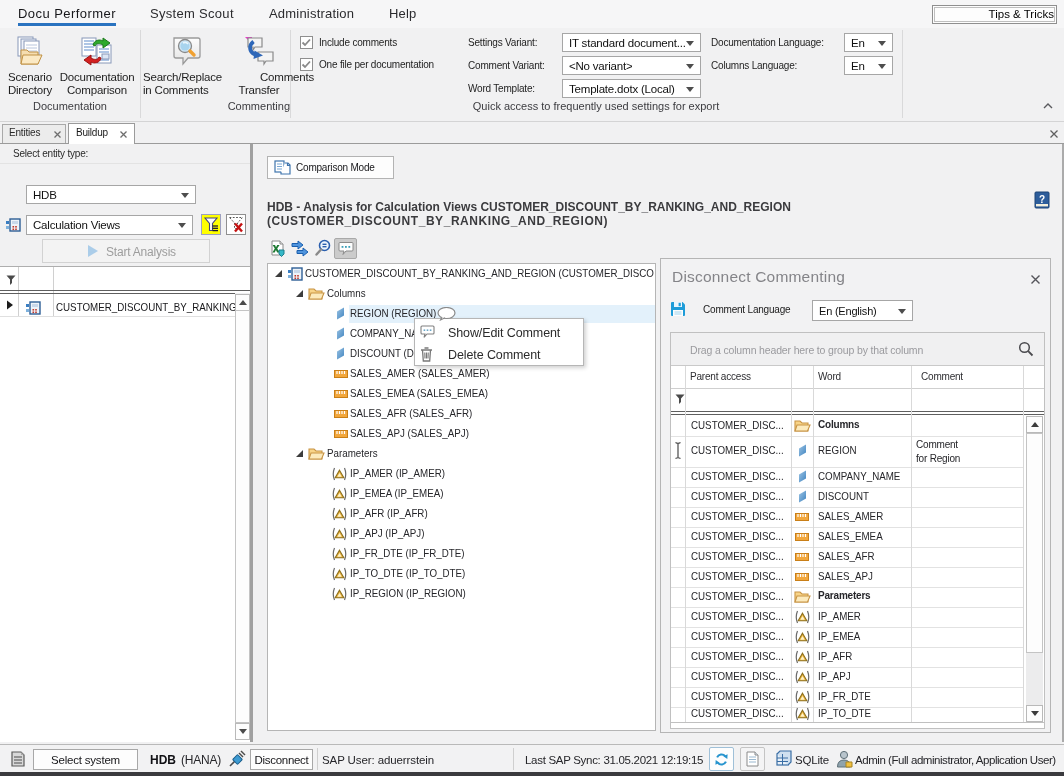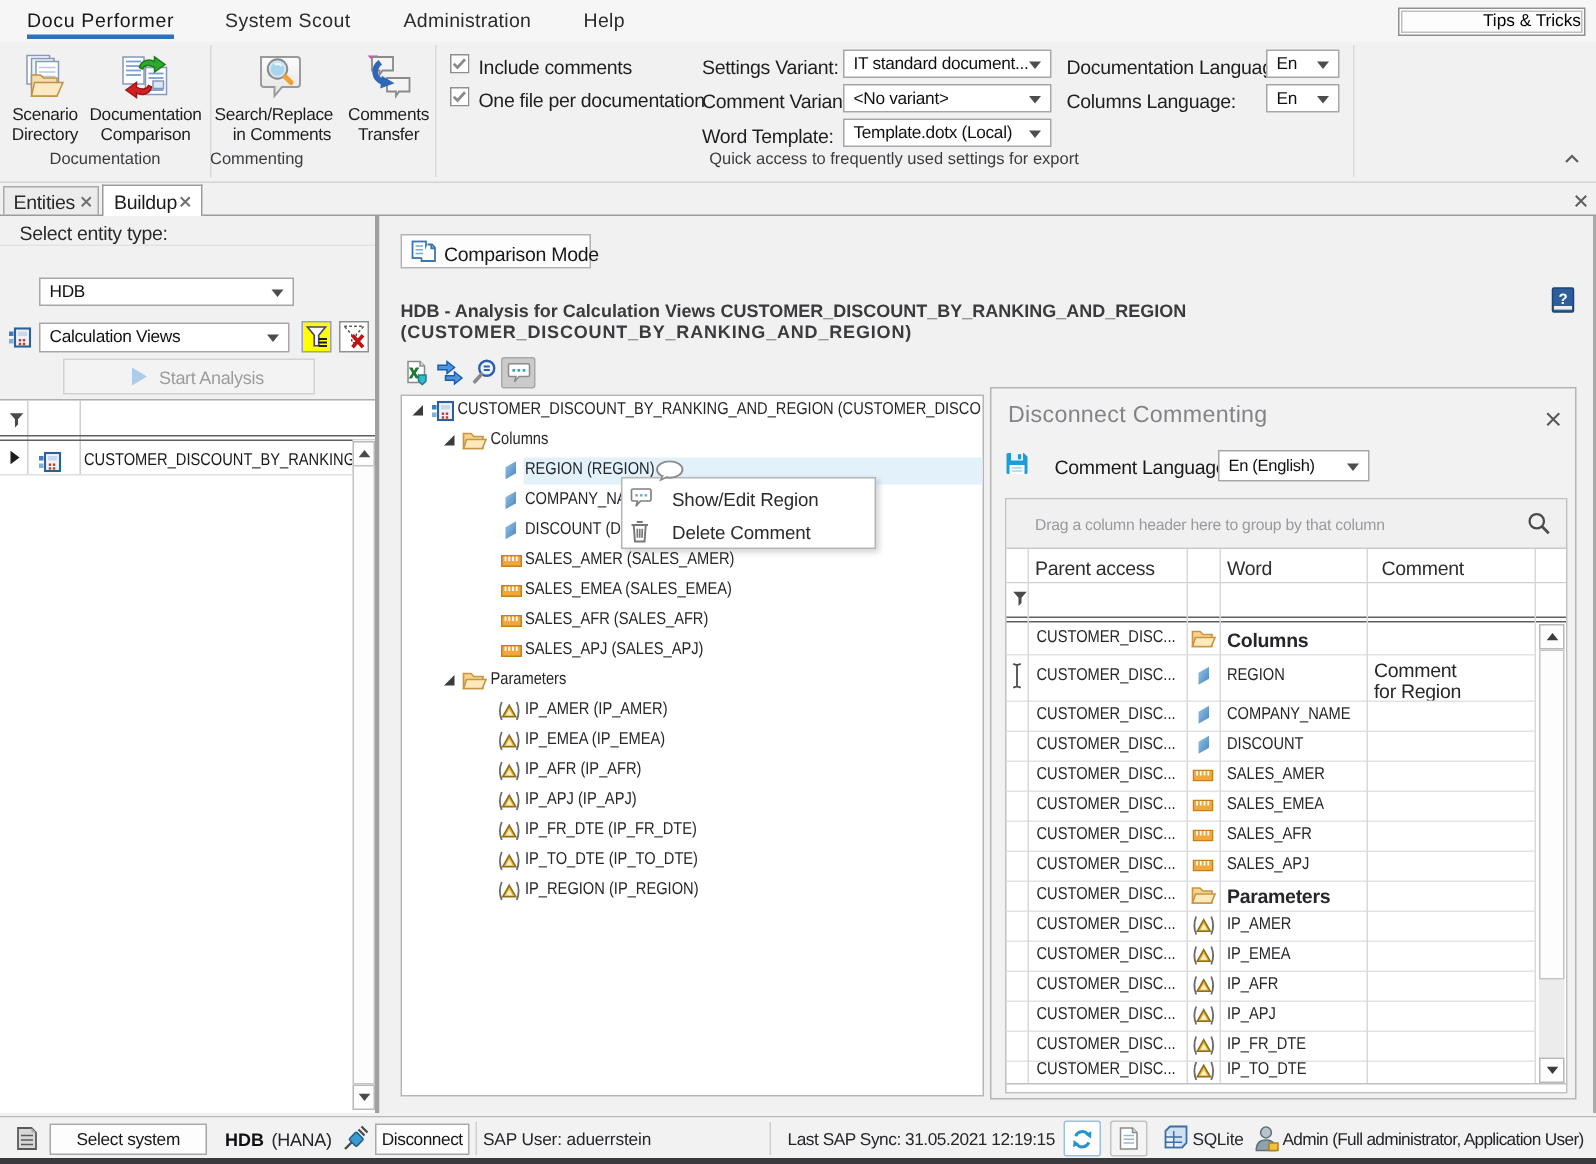--- a/index.html
+++ b/index.html
@@ -1,16 +1,16 @@
 <!DOCTYPE html>
 <html><head><meta charset="utf-8"><title>Docu Performer</title>
 <style>
 *{margin:0;padding:0;box-sizing:border-box}
 html,body{width:1064px;height:776px;overflow:hidden;font-family:"Liberation Sans",sans-serif;background:#f1f1f2;font-size:11.5px;color:#1e1e1e}
-.t{font-size:13px;letter-spacing:-0.2px}
+.t{font-size:10px;letter-spacing:-0.2px}
 .u{font-size:11.5px;transform:scaleX(0.85);transform-origin:left center}
 .clip{overflow:hidden;position:absolute}
 .us{display:inline-block;white-space:nowrap;font-size:11.5px;transform:scaleX(0.85);transform-origin:0 50%}
 .a{position:absolute}
 .tx{white-space:nowrap}
 .combo{background:#fff;border:1px solid #a6a6a6;position:absolute;font-size:12px;color:#101010}
 .combo .ct{position:absolute;left:6px;top:50%;transform:translateY(-50%);white-space:nowrap;letter-spacing:-0.2px}
 .combo .arr{position:absolute;right:6px;top:50%;margin-top:-2px;width:0;height:0;border-left:4px solid transparent;border-right:4px solid transparent;border-top:5px solid #4d4d4d}
 .gline{position:absolute;background:#d9d9da}
 </style></head>
@@ -24,21 +24,21 @@
 <div class="a tx" style="left:389px;top:6px;font-size:13px;letter-spacing:0.2px;color:#2b2b2e">Help</div>
 <div class="a" style="left:932px;top:5px;width:125px;height:19px;border:1px solid #8f8f8f;background:#fdfdfd;padding:1px">
   <div style="width:100%;height:100%;border:1px solid #bfbfbf;text-align:right;line-height:13px;font-size:11.5px;color:#000">Tips &amp; Tricks</div>
 </div>
 
 <div class="a" style="left:0;top:28px;width:1064px;height:94px;background:#f1f1f2;border-bottom:1px solid #d4d4d5"></div>
 <div class="gline" style="left:140px;top:30px;width:1px;height:88px"></div>
 <div class="gline" style="left:290px;top:30px;width:1px;height:88px"></div>
 <div class="gline" style="left:902px;top:30px;width:1px;height:88px"></div>
 <div class="a tx" style="left:0px;top:100px;width:140px;text-align:center;font-size:11px;color:#3c3c40">Documentation</div>
-<div class="a tx" style="left:140px;top:100px;width:150px;text-align:left;font-size:11px;color:#3c3c40">Commenting</div>
+<div class="a tx" style="left:140px;top:100px;width:150px;text-align:right;font-size:11px;color:#3c3c40">Commenting</div>
 <div class="a tx" style="left:290px;top:100px;width:612px;text-align:center;font-size:11px;color:#3c3c40">Quick access to frequently used settings for export</div>
 <svg class="a" style="left:1042px;top:102px" width="12" height="8" viewBox="0 0 12 8">
     <path d="M2 6 L6 2 L10 6" stroke="#5a5a5e" stroke-width="1.4" fill="none"></path>
   </svg>
 
 <svg class="a" style="left:14px;top:36px" width="34" height="32" viewBox="0 0 34 32">
  <g stroke="#8898b8" stroke-width="1" fill="#fff">
   <rect x="4" y="1" width="15" height="19"></rect>
   <rect x="7" y="3" width="15" height="19" fill="#eef2fa"></rect>
   <rect x="10" y="5" width="15" height="19" fill="#fff"></rect>
@@ -91,22 +91,22 @@
  <path d="M16 16 L31 16 L31 25 L24 25 L22 28 L22 25 L16 25 Z" fill="#f4f4f4" stroke="#8a8a8a" stroke-width="1.2"></path>
  <path d="M11.5 5.5 C6.5 9.5 7 16 13 18.5" fill="none" stroke="#2e67b8" stroke-width="3.8"></path>
  <polygon points="12.5,14.5 21,19.5 11.5,23" fill="#2e67b8"></polygon>
 </svg>
 
 <div class="a tx" style="left:0px;top:71px;width:60px;text-align:center;letter-spacing:-0.2px;color:#1e1e1e">Scenario</div>
 <div class="a tx" style="left:0px;top:84px;width:60px;text-align:center;letter-spacing:-0.2px;color:#1e1e1e">Directory</div>
 <div class="a tx" style="left:52px;top:71px;width:90px;text-align:center;letter-spacing:-0.2px;color:#1e1e1e">Documentation</div>
 <div class="a tx" style="left:52px;top:84px;width:90px;text-align:center;letter-spacing:-0.2px;color:#1e1e1e">Comparison</div>
 <div class="a tx" style="left:143px;top:71px;width:90px;text-align:left;letter-spacing:-0.2px;color:#1e1e1e">Search/Replace</div>
-<div class="a tx" style="left:143px;top:84px;width:90px;text-align:center;letter-spacing:-0.2px;color:#1e1e1e">in Comments</div>
-<div class="a tx" style="left:214px;top:71px;width:90px;text-align:center;letter-spacing:-0.2px;color:#1e1e1e">Comments</div>
+<div class="a tx" style="left:143px;top:84px;width:90px;text-align:left;letter-spacing:-0.2px;color:#1e1e1e">in Comments</div>
+<div class="a tx" style="left:224px;top:71px;width:90px;text-align:right;letter-spacing:-0.2px;color:#1e1e1e">Comments</div>
 <div class="a tx" style="left:214px;top:84px;width:90px;text-align:center;letter-spacing:-0.2px;color:#1e1e1e">Transfer</div>
 
 <svg class="a" style="left:300px;top:36px" width="13" height="13" viewBox="0 0 13 13">
  <rect x="0.5" y="0.5" width="12" height="12" fill="#fff" stroke="#8f8f8f"></rect>
  <path d="M2.5 6.5 L5 9 L10 3.5" stroke="#8a8a8a" stroke-width="1.8" fill="none"></path>
 </svg>
 <div class="a tx t" style="left:319px;top:37px;color:#1e1e1e">Include comments</div>
 <svg class="a" style="left:300px;top:58px" width="13" height="13" viewBox="0 0 13 13">
  <rect x="0.5" y="0.5" width="12" height="12" fill="#fff" stroke="#8f8f8f"></rect>
  <path d="M2.5 6.5 L5 9 L10 3.5" stroke="#8a8a8a" stroke-width="1.8" fill="none"></path>
@@ -451,21 +451,21 @@
 
 <div class="a" style="left:414px;top:318px;width:170px;height:48px;background:#fff;border:1px solid #b6b6b6;box-shadow:2px 2px 4px rgba(0,0,0,0.18)"></div>
 <svg class="a" style="left:420px;top:325px" width="15" height="14" viewBox="0 0 15 14">
  <path d="M2 1 L13 1 Q14 1 14 2 L14 8 Q14 9 13 9 L7 9 L4 12.5 L5 9 L2 9 Q1 9 1 8 L1 2 Q1 1 2 1 Z" fill="#fff" stroke="#808080" stroke-width="1.1"></path>
  <g fill="#6aa7c8">
       <rect x="3.6" y="4.4" width="1.6" height="1.6"></rect>
       <rect x="6.7" y="4.4" width="1.6" height="1.6"></rect>
       <rect x="9.8" y="4.4" width="1.6" height="1.6"></rect>
     </g>
 </svg>
-<div class="a tx" style="left:448px;top:326px;font-size:12.5px;letter-spacing:-0.1px;color:#2b2b2b">Show/Edit Region</div>
+<div class="a tx" style="left:448px;top:326px;font-size:12.5px;letter-spacing:-0.1px;color:#2b2b2b">Show/Edit Comment</div>
 <svg class="a" style="left:420px;top:347px" width="13" height="15" viewBox="0 0 13 15">
  <path d="M4.5 1 L8.5 1 M1 3 L12 3" stroke="#787878" stroke-width="1.4"></path>
  <path d="M2.5 3 L3.3 14 L9.7 14 L10.5 3" fill="none" stroke="#787878" stroke-width="1.3"></path>
  <g stroke="#787878" stroke-width="1.1">
       <line x1="4.8" y1="5.5" x2="5" y2="11.5"></line>
       <line x1="6.5" y1="5.5" x2="6.5" y2="11.5"></line>
       <line x1="8.2" y1="5.5" x2="8" y2="11.5"></line>
     </g>
 </svg>
 <div class="a tx" style="left:448px;top:348px;font-size:12.5px;letter-spacing:-0.1px;color:#2b2b2b">Delete Comment</div>

